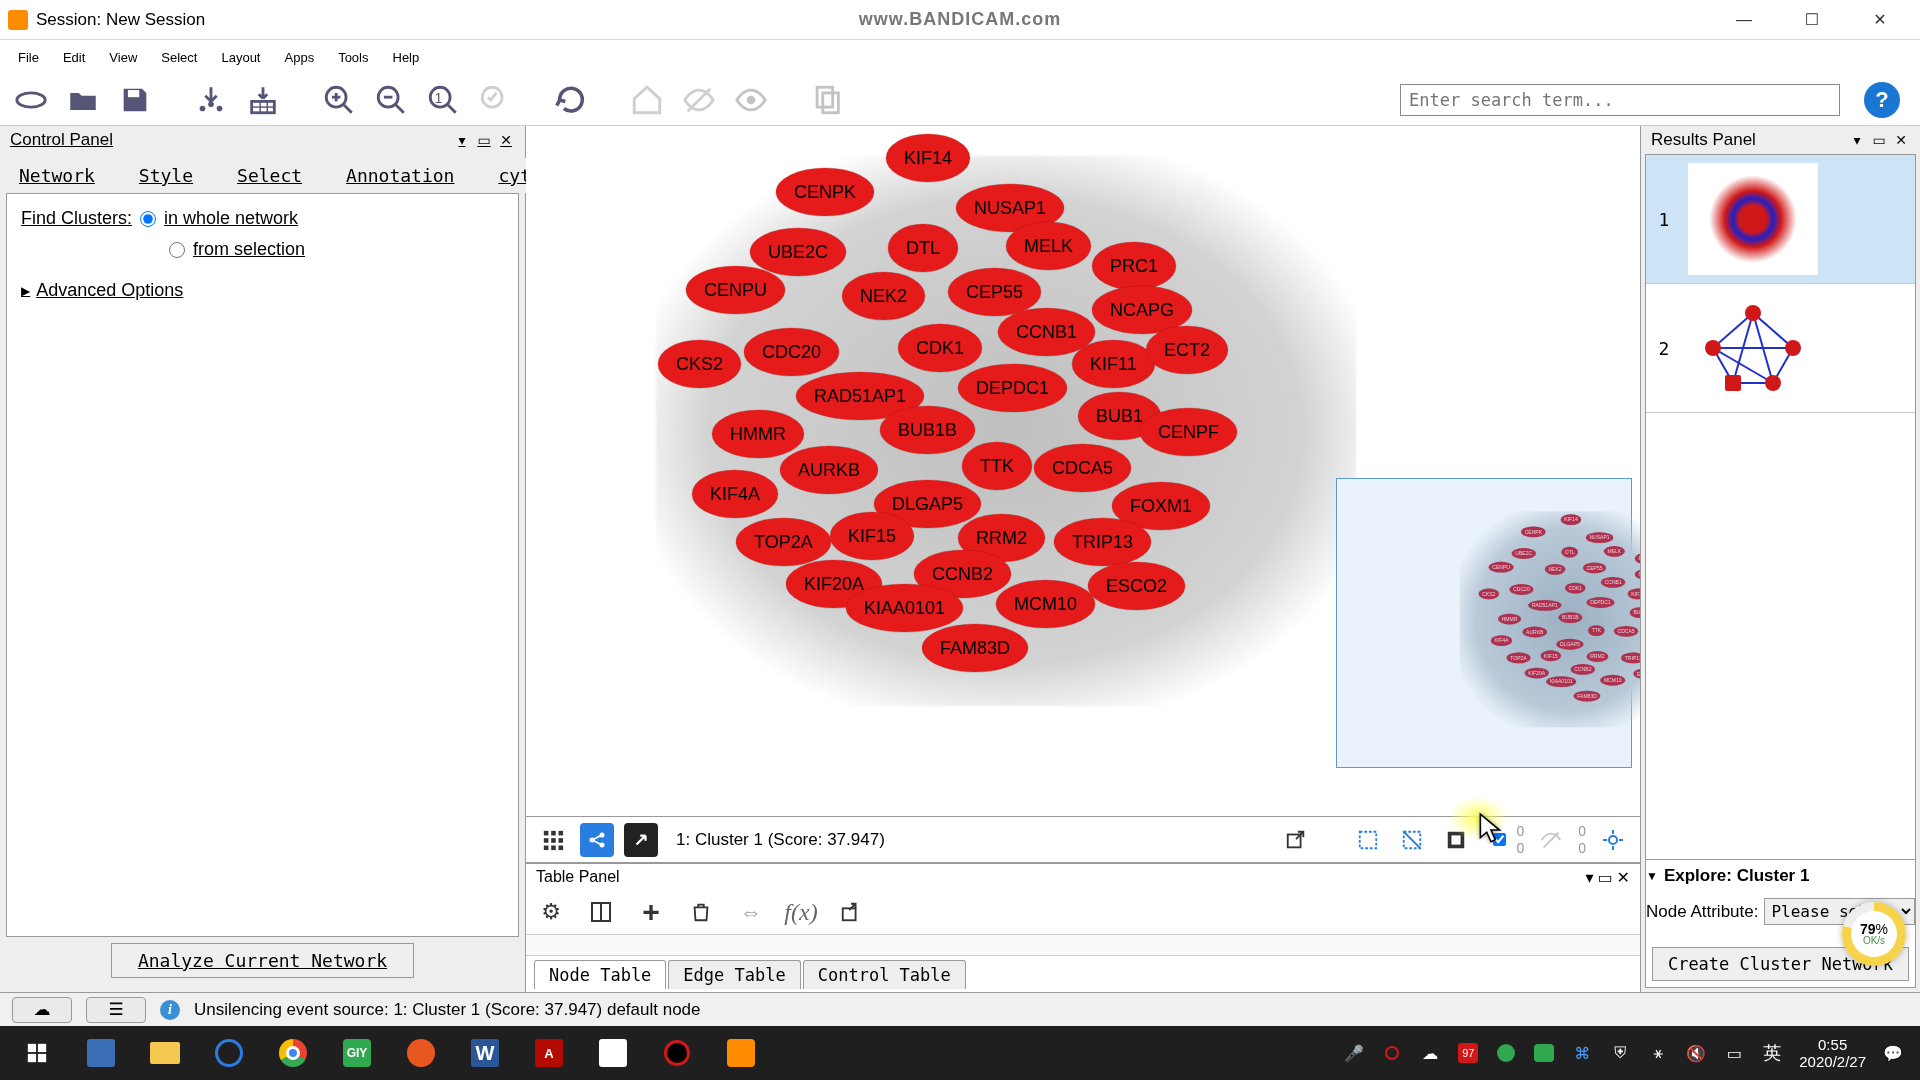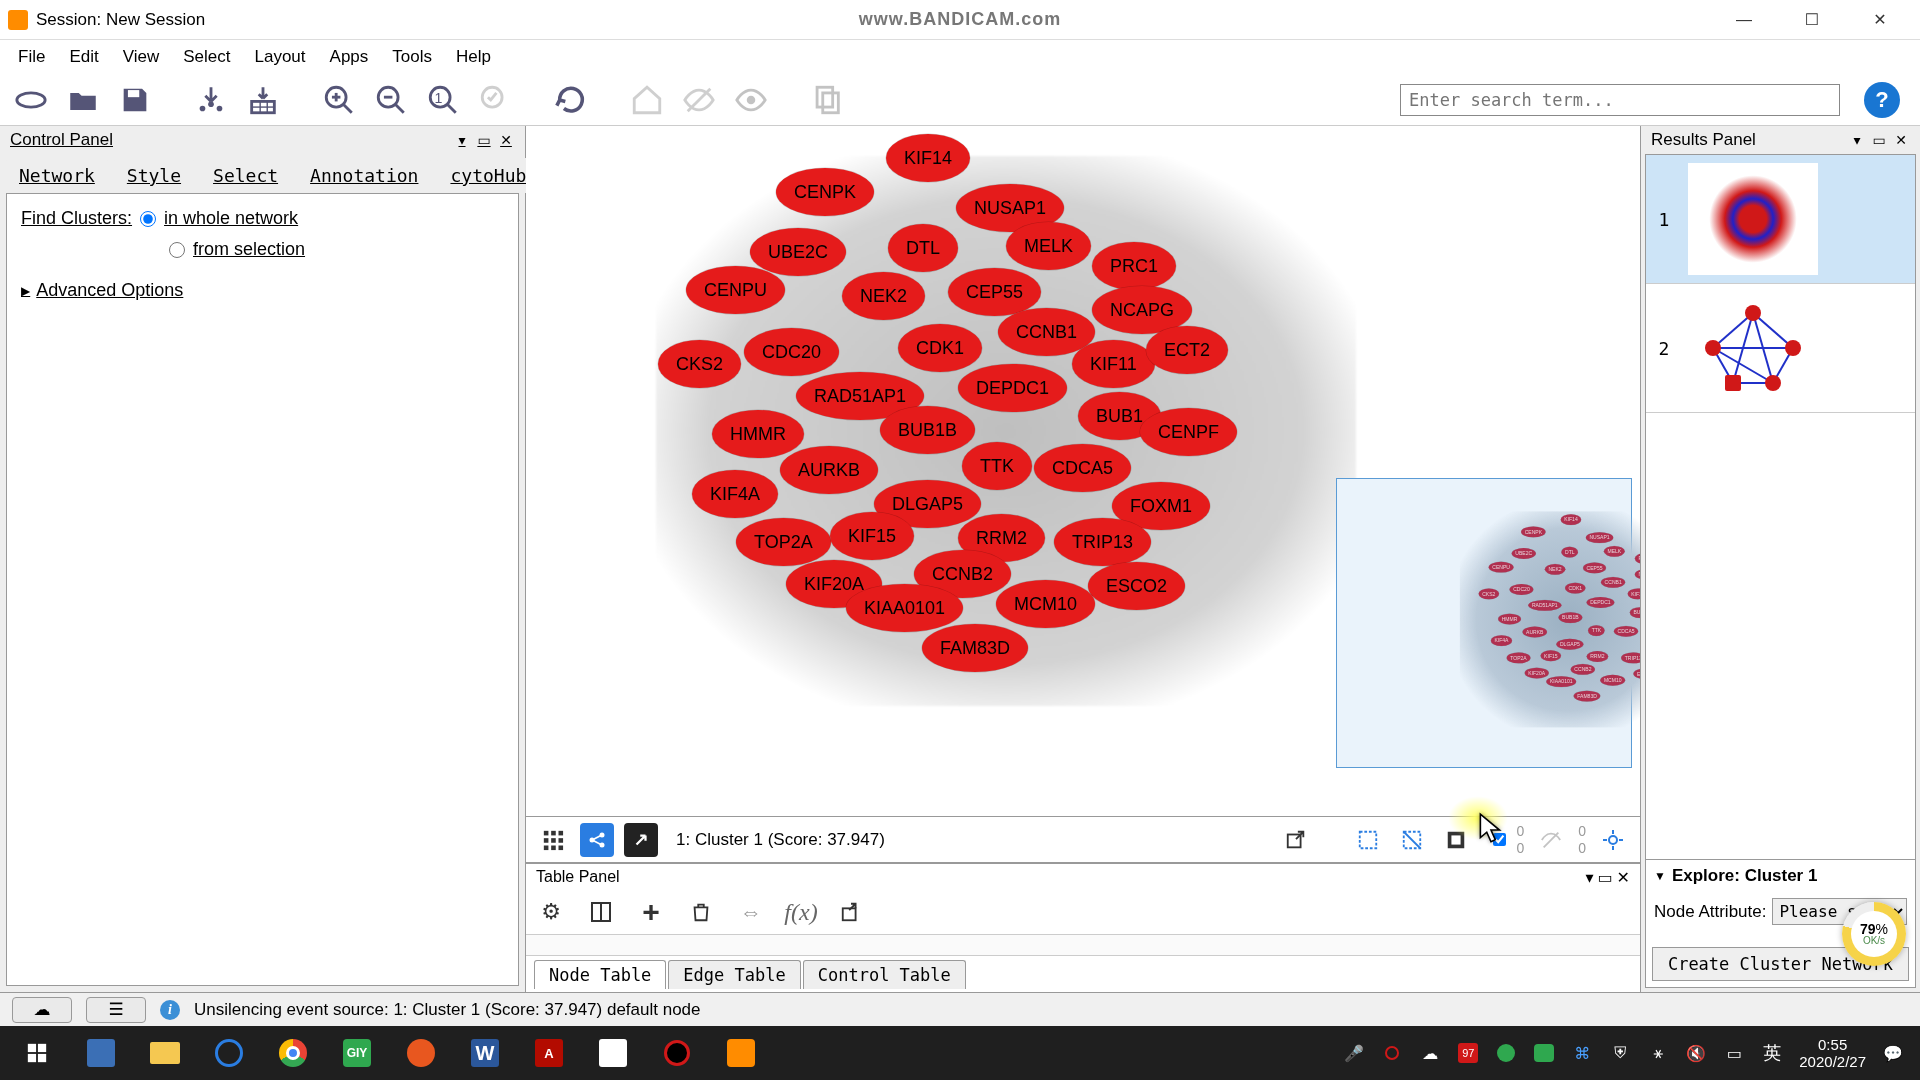--- a/index.html
+++ b/index.html
@@ -8,36 +8,36 @@
 .window { position:absolute; top:0; left:0; right:0; bottom:54px; background:#fff; display:flex; flex-direction:column; }
 
 .titlebar { height:40px; display:flex; align-items:center; padding:0 8px; background:#fff; border-bottom:1px solid #ddd; }
 .titlebar .app-icon { width:20px; height:20px; background:#ff8c00; border-radius:3px; margin-right:8px; }
 .titlebar .title { flex:0 0 auto; font-size:17px; }
 .titlebar .watermark { position:absolute; left:50%; transform:translateX(-50%); font-weight:bold; color:#777; letter-spacing:1px; font-size:18px; }
 .titlebar .winbtns { margin-left:auto; display:flex; gap:28px; padding-right:12px; }
 .titlebar .winbtn { width:40px; height:30px; display:flex; align-items:center; justify-content:center; font-size:16px; color:#333; }
 
 .menubar { height:34px; display:flex; align-items:center; padding:0 8px; gap:4px; background:#fff; }
-.menubar .mitem { padding:4px 10px; font-size:17px; }
+.menubar .mitem { padding:4px 10px; font-size:13px; }
 
 .toolbar { height:52px; display:flex; align-items:center; padding:4px 10px; gap:10px; background:#fff; border-bottom:1px solid #ccc; }
 .toolbar .tbtn { width:42px; height:42px; display:flex; align-items:center; justify-content:center; color:#555; }
 .toolbar .tbtn svg { width:34px; height:34px; }
 .toolbar .sep { width:14px; }
 .toolbar .search-box { margin-left:auto; width:440px; height:32px; border:1px solid #888; background:#fff; padding:2px 8px; font-family:monospace; font-size:17px; color:#888; }
 .toolbar .help-btn { width:36px; height:36px; border-radius:50%; background:#1976d2; color:#fff; display:flex; align-items:center; justify-content:center; font-weight:bold; font-size:22px; margin-left:14px; margin-right:10px; }
 
 .workarea { flex:1; display:flex; min-height:0; }
 
 .left-panel { width:526px; display:flex; flex-direction:column; border-right:1px solid #999; background:#eee;text-decoration:underline; }
 .panel-header { height:28px; background:#eee; display:flex; align-items:center; padding:0 10px; font-family:monospace; font-size:17px; }
 .panel-header .ph-ctrls { margin-left:auto; display:flex; gap:4px; font-size:14px; }
 .panel-header .ph-ctrls span { width:18px; text-align:center; }
-.lp-tabs { display:flex; background:#eee; padding:4px 6px 0 6px; gap:6px; }
+.lp-tabs { display:flex; background:#eee; padding:4px 6px 0 6px; gap:18px; }
 .lp-tab { padding:6px 12px; background:#eee; border:1px solid transparent; font-family:monospace; font-size:18px; border-radius:4px 4px 0 0;}
 .lp-tab.active { background:#fff; border:1px solid #999; border-bottom:1px solid #fff; display:flex; align-items:center; gap:6px; }
 .lp-body { flex:1; background:#fff; border:1px solid #999; margin:0 6px 6px 6px; padding:14px; font-family:monospace; font-size:18px; }
 .lp-row { display:flex; align-items:center; gap:8px; margin-bottom:10px; }
 .lp-row input[type=radio]{ width:16px; height:16px; }
 .lp-indent { margin-left:148px; }
 .adv-opt { display:flex; align-items:center; gap:6px; margin-top:20px; }
 .adv-opt::before { content:"▶"; font-size:12px; }
 .analyze-btn { margin-top:auto; }
 .analyze-btn button { display:block; margin:0 auto 14px auto; padding:6px 26px; font-family:monospace; font-size:18px; background:#efefef; border:1px solid #999; }
@@ -77,21 +77,21 @@
 .cluster-row { display:flex; align-items:center; border-bottom:1px solid #ccc; padding:8px; gap:14px;}
 .cluster-row.sel { background:#cde4f7;}
 .cluster-num { width:20px; text-align:center; font-family:monospace; font-size:18px;}
 .cluster-thumb { width:130px; height:112px; background:#fff; border:1px solid #fff; display:flex; align-items:center; justify-content:center;}
 .thumb-g1 { width:100px; height:90px; background:radial-gradient(circle,#d01818 20%,#2020c8 30%,#d01818 42%,transparent 65%); border-radius:50%; position:relative;}
 .thumb-g2 { position:relative; width:110px; height:90px;}
 .thumb-g2 .dot { position:absolute; width:16px; height:16px; background:#d01818; border-radius:50%;}
 .thumb-g2 .sq { border-radius:2px;}
 .thumb-g2 svg { position:absolute; top:0; left:0;}
 
-.explore-sec { border-top:1px solid #999; padding:6px 8px; font-family:monospace; font-size:17px;}
+.explore-sec { border-top:1px solid #999; padding:6px 0; font-family:monospace; font-size:17px;}
 .explore-sec .hdr { display:flex; align-items:center; gap:6px; font-weight:bold; margin-bottom:12px;}
 .explore-sec .hdr::before { content:"▼"; font-size:12px;}
 .attr-row { display:flex; align-items:center; gap:6px; margin-bottom:10px;}
 .attr-row select { flex:1; font-family:monospace; font-size:16px; padding:2px; border:1px solid #999; min-width:0;}
 .val-box { border:1px solid #999; height:150px; padding:4px 8px; background:#fff;}
 .create-btn { margin:6px; padding:6px 10px; background:#efefef; border:1px solid #999; font-family:monospace; font-size:17px; text-align:center;}
 
 .statusbar { height:34px; border-top:1px solid #999; background:#f0f0f0; display:flex; align-items:center; padding:0 12px; gap:14px; font-family:monospace; font-size:17px;}
 .statusbar .sb-btn { width:60px; height:26px; background:#eaeaea; border:1px solid #999; border-radius:4px; display:flex; align-items:center; justify-content:center;}
 .statusbar .info-icon { width:20px; height:20px; border-radius:50%; background:#3b8fd6; color:#fff; display:flex; align-items:center; justify-content:center; font-size:14px; font-weight:bold; font-style:italic; font-family:serif;}
@@ -268,20 +268,23 @@
           <span>in whole network</span>
         </div>
         <div class="lp-row lp-indent">
           <input type="radio" style="">
           <span>from selection</span>
         </div>
         <div class="adv-opt">
             <span>Advanced Options</span>
           </div>
       </div>
+      <div class="analyze-btn">
+          <button>Analyze Current Network</button>
+        </div>
     </div>
 
     <div class="center-panel">
       <div class="network-view">
         <div class="edge-bg" style="left:130px;top:30px;width:700px;height:550px;"></div>
         <div id="nodes-main">
             <div class="node" style="left: 360px; top: 8px;">KIF14</div>
             <div class="node" style="left: 250px; top: 42px;">CENPK</div>
             <div class="node" style="left: 430px; top: 58px;">NUSAP1</div>
             <div class="node" style="left: 224px; top: 102px;">UBE2C</div>

